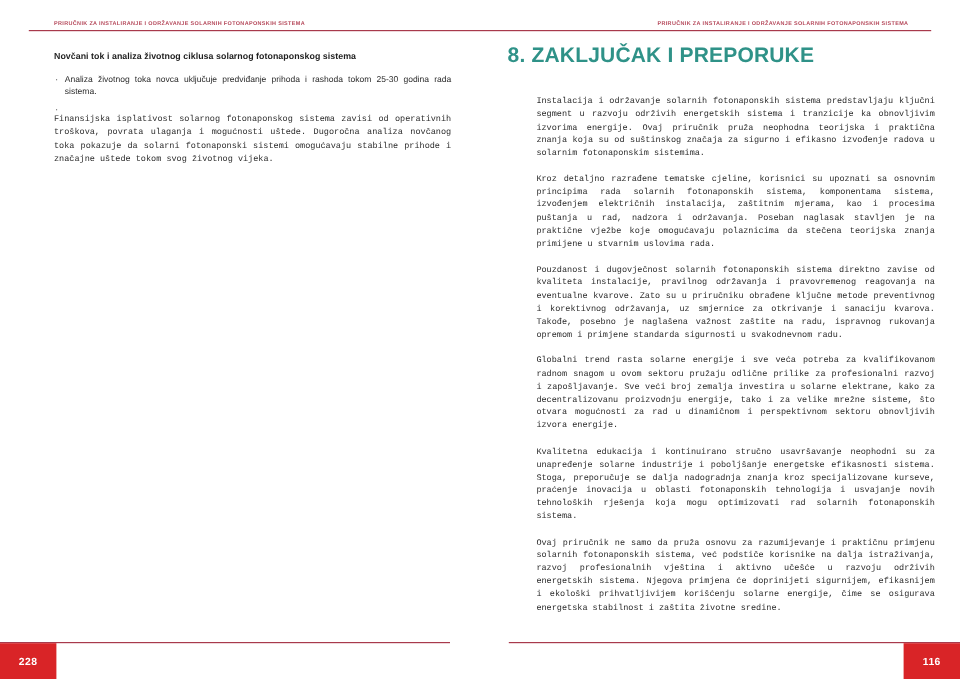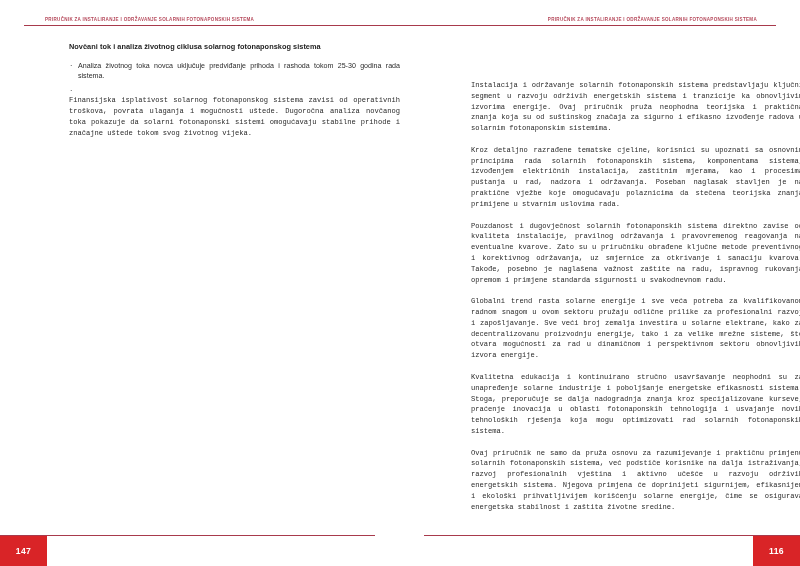--- a/index.html
+++ b/index.html
@@ -77,21 +77,20 @@
     align-items: center;
     justify-content: center;
   }
   .folio-left  { left: 0; }
   .folio-right { right: 0; }
 
   
   .body-col {
     position: absolute;
     color: #2b2b2b;
-    margin-left: 24px;
   }
   .col-left {
     left: 45px;
     top: 42px;
     width: 331px;
   }
   .col-right {
     left: 447px;
     top: 80px;
     width: 332px;
@@ -176,31 +175,32 @@
         </li>
         <li>
           <span class="dot">·</span>
         </li>
       </ul>
 
       <p class="para">Finansijska isplativost solarnog fotonaponskog sistema zavisi od operativnih troškova, povrata ulaganja i mogućnosti uštede. Dugoročna analiza novčanog toka pokazuje da solarni fotonaponski sistemi omogućavaju stabilne prihode i značajne uštede tokom svog životnog vijeka.</p>
     </div>
 
     <div class="foot-rule foot-rule-left"></div>
-    <div class="folio folio-left">147</div>
+    <div class="folio folio-left">228</div>
   </div>
 
   <div class="page page-right">
     <div class="runhead runhead-right">PRIRUČNIK ZA INSTALIRANJE I ODRŽAVANJE SOLARNIH FOTONAPONSKIH SISTEMA</div>
     <div class="foot-rule foot-rule-right"></div>
     <div class="folio folio-right">116</div>
   </div>
 
   <div class="head-rule head-rule-right"></div>
 
+  <h2 class="section-title">8. ZAKLJUČAK I PREPORUKE</h2>
 
   <div class="body-col col-right">
     <p class="para">Instalacija i održavanje solarnih fotonaponskih sistema predstavljaju ključni segment u razvoju održivih energetskih sistema i tranzicije ka obnovljivim izvorima energije. Ovaj priručnik pruža neophodna teorijska i praktična znanja koja su od suštinskog značaja za sigurno i efikasno izvođenje radova u solarnim fotonaponskim sistemima.</p>
     <p class="para">Kroz detaljno razrađene tematske cjeline, korisnici su upoznati sa osnovnim principima rada solarnih fotonaponskih sistema, komponentama sistema, izvođenjem električnih instalacija, zaštitnim mjerama, kao i procesima puštanja u rad, nadzora i održavanja. Poseban naglasak stavljen je na praktične vježbe koje omogućavaju polaznicima da stečena teorijska znanja primijene u stvarnim uslovima rada.</p>
     <p class="para">Pouzdanost i dugovječnost solarnih fotonaponskih sistema direktno zavise od kvaliteta instalacije, pravilnog održavanja i pravovremenog reagovanja na eventualne kvarove. Zato su u priručniku obrađene ključne metode preventivnog i korektivnog održavanja, uz smjernice za otkrivanje i sanaciju kvarova. Takođe, posebno je naglašena važnost zaštite na radu, ispravnog rukovanja opremom i primjene standarda sigurnosti u svakodnevnom radu.</p>
     <p class="para">Globalni trend rasta solarne energije i sve veća potreba za kvalifikovanom radnom snagom u ovom sektoru pružaju odlične prilike za profesionalni razvoj i zapošljavanje. Sve veći broj zemalja investira u solarne elektrane, kako za decentralizovanu proizvodnju energije, tako i za velike mrežne sisteme, što otvara mogućnosti za rad u dinamičnom i perspektivnom sektoru obnovljivih izvora energije.</p>
     <p class="para">Kvalitetna edukacija i kontinuirano stručno usavršavanje neophodni su za unapređenje solarne industrije i poboljšanje energetske efikasnosti sistema. Stoga, preporučuje se dalja nadogradnja znanja kroz specijalizovane kurseve, praćenje inovacija u oblasti fotonaponskih tehnologija i usvajanje novih tehnoloških rješenja koja mogu optimizovati rad solarnih fotonaponskih sistema.</p>
     <p class="para">Ovaj priručnik ne samo da pruža osnovu za razumijevanje i praktičnu primjenu solarnih fotonaponskih sistema, već podstiče korisnike na dalja istraživanja, razvoj profesionalnih vještina i aktivno učešće u razvoju održivih energetskih sistema. Njegova primjena će doprinijeti sigurnijem, efikasnijem i ekološki prihvatljivijem korišćenju solarne energije, čime se osigurava energetska stabilnost i zaštita životne sredine.</p>
   </div>
 

